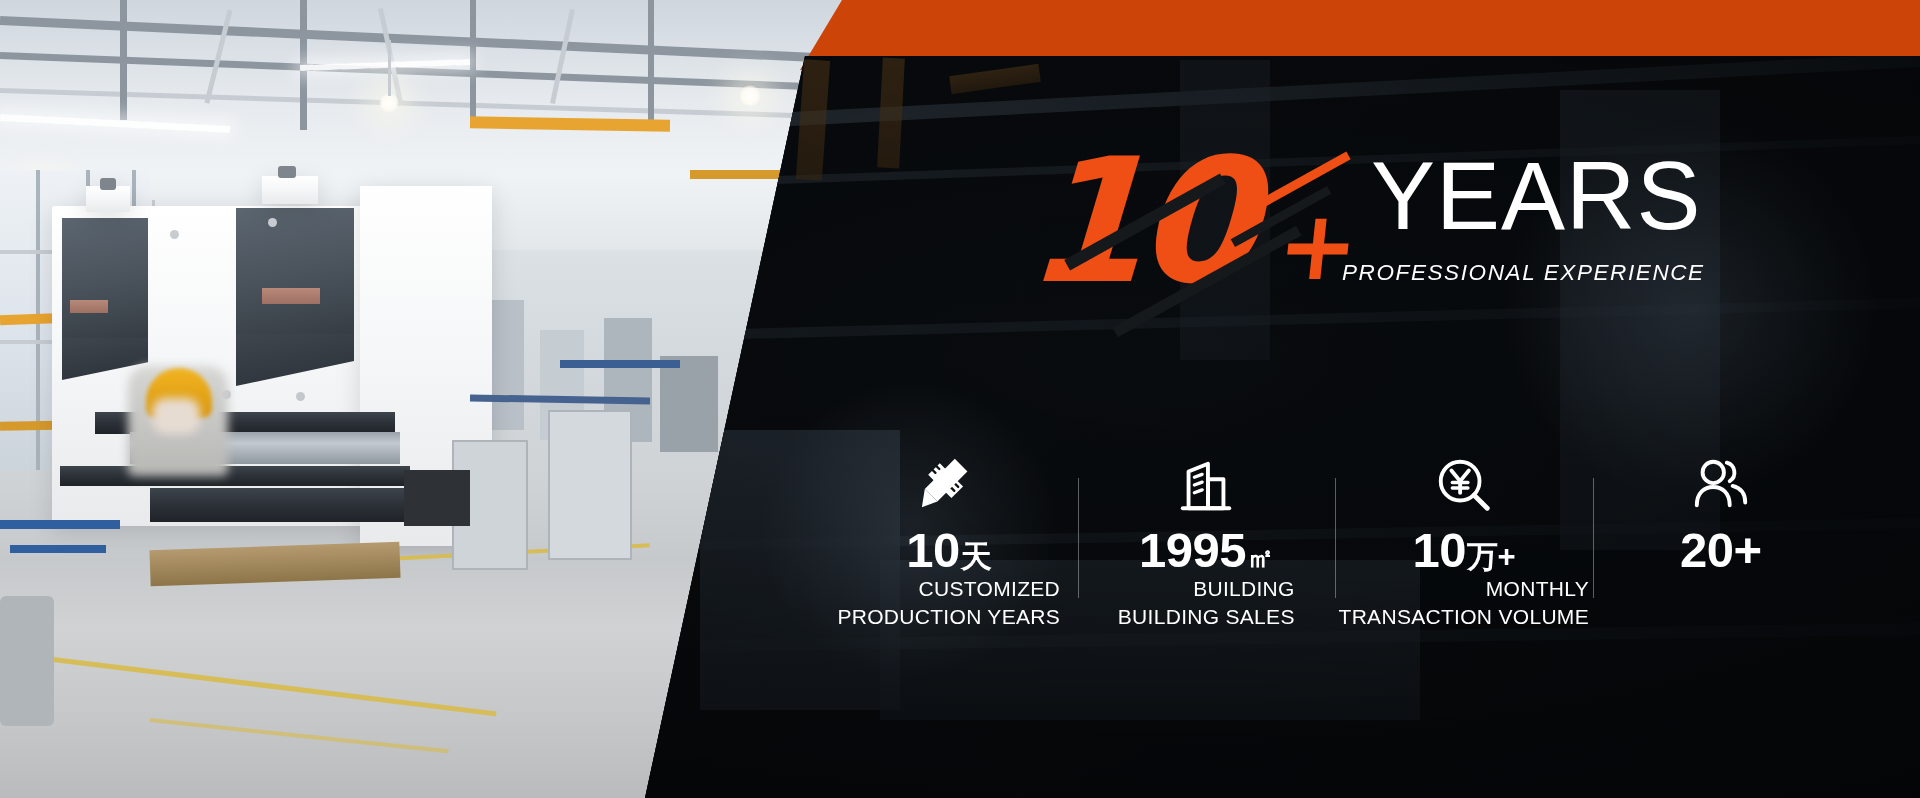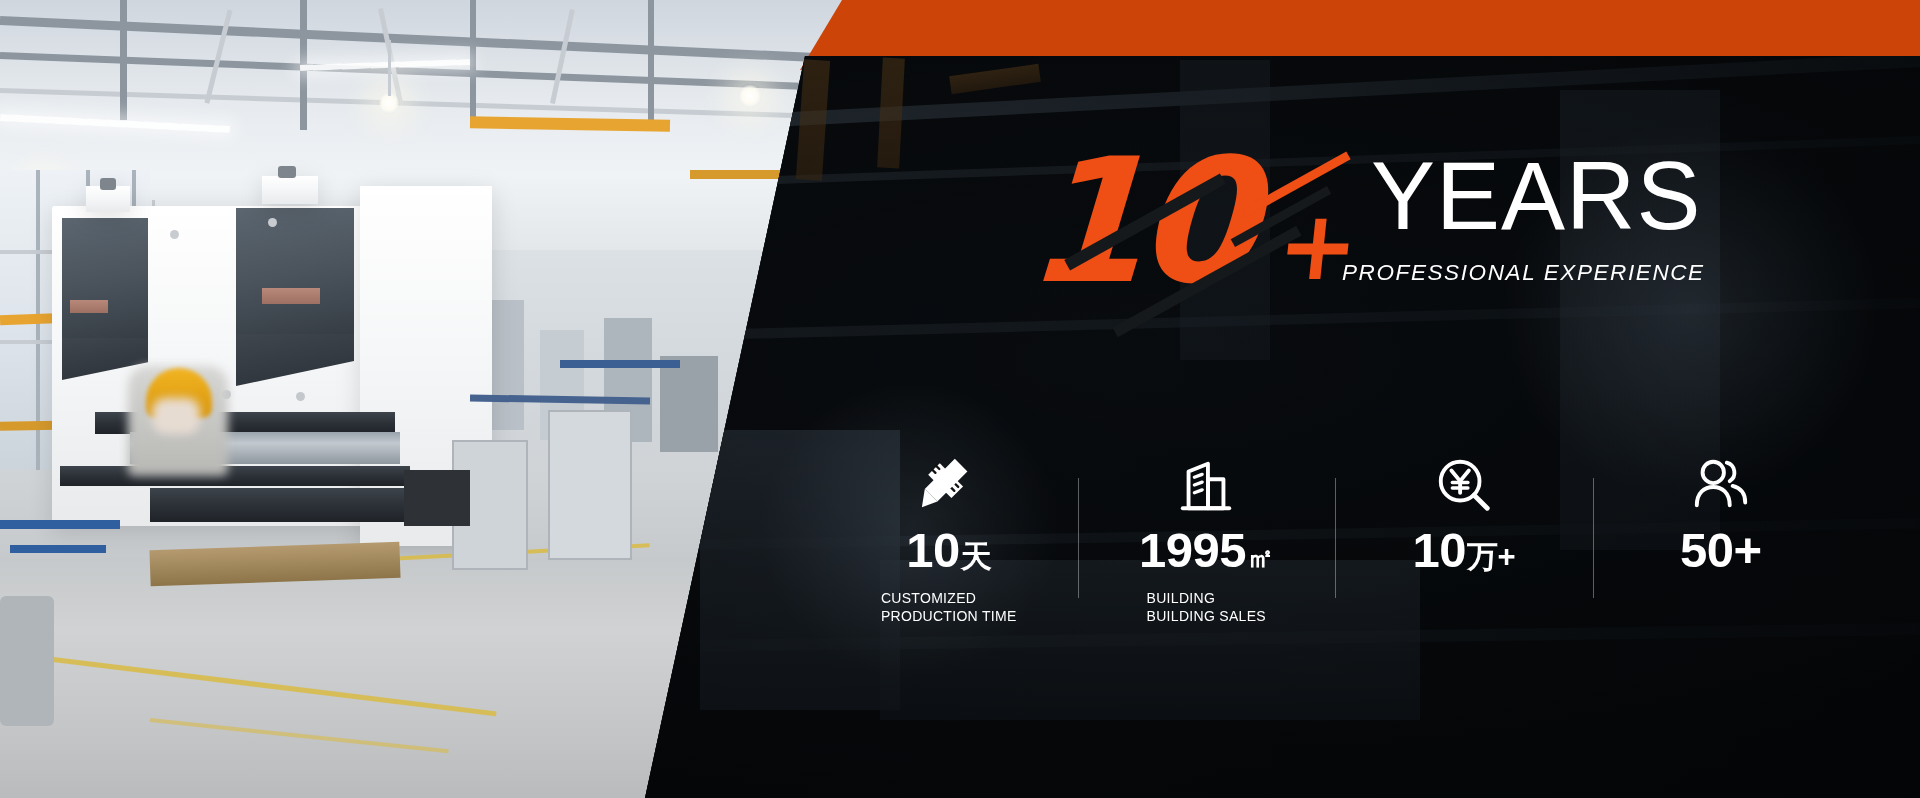--- a/index.html
+++ b/index.html
@@ -277,24 +277,23 @@
     white-space:nowrap;
   }
   .sv-num { font-family:"Liberation Sans", sans-serif; }
   .sv-unit {
     font-size:31px;
     font-weight:bold;
     margin-left:1px;
   }
   .sv-unit.small { font-size:27px; }
   .stat-label {
-    margin-top:14px;
-    font-size:14px;
+    font-size:21px;
     line-height:1.32;
-    text-align:left;
+    text-align:right;
     letter-spacing:0.3px;
     font-weight:400;
   }
 </style>
 </head>
 <body>
 
 <div class="banner">
 
   <div class="photo-left">
@@ -441,21 +440,21 @@
             <path d="M13 37 L26 50 L10 56 Z" fill="#fff" transform="translate(-6,-1)"></path>
           </g>
         </svg>
       </div>
       <div class="stat-value">
         <span class="sv-num">10</span>
           <span class="sv-unit">天</span>
       </div>
       <div class="stat-label">
         <span>CUSTOMIZED</span><br>
-        <span>PRODUCTION TIME</span>
+        <span>PRODUCTION YEARS</span>
       </div>
     </div>
 
     <div class="stat">
       <div class="stat-icon">
         <svg width="62" height="62" viewBox="0 0 64 64" fill="none">
           <path d="M14 18 L34 10 L34 56 L14 56 Z" stroke="#fff" stroke-width="4" stroke-linejoin="round"></path>
           <path d="M34 26 L50 26 L50 56 L34 56 Z" stroke="#fff" stroke-width="4" stroke-linejoin="round"></path>
           <path d="M20 24 L28 21" stroke="#fff" stroke-width="3.4" stroke-linecap="round"></path>
           <path d="M20 32 L28 29" stroke="#fff" stroke-width="3.4" stroke-linecap="round"></path>
@@ -481,31 +480,35 @@
           <path d="M19 17 L28 28 L37 17" stroke="#fff" stroke-width="4" stroke-linecap="round" stroke-linejoin="round"></path>
           <path d="M28 28 L28 40" stroke="#fff" stroke-width="4" stroke-linecap="round"></path>
           <path d="M20 29.5 L36 29.5" stroke="#fff" stroke-width="3.6" stroke-linecap="round"></path>
           <path d="M20 35 L36 35" stroke="#fff" stroke-width="3.6" stroke-linecap="round"></path>
         </svg>
       </div>
       <div class="stat-value">
         <span class="sv-num">10</span>
           <span class="sv-unit">万+</span>
       </div>
+      <div class="stat-label">
+        <span>MONTHLY</span><br>
+        <span>TRANSACTION VOLUME</span>
+      </div>
     </div>
 
     <div class="stat">
       <div class="stat-icon">
         <svg width="62" height="62" viewBox="0 0 64 64" fill="none">
           <circle cx="24" cy="19" r="11" stroke="#fff" stroke-width="4"></circle>
           <path d="M7 53 C7 40 15 34 24 34 C33 34 41 40 41 53" stroke="#fff" stroke-width="4" stroke-linecap="round"></path>
           <path d="M38 9 A10.5 10.5 0 0 1 41 28" stroke="#fff" stroke-width="4" stroke-linecap="round"></path>
           <path d="M44 33 C52 35 57 41 57 50" stroke="#fff" stroke-width="4" stroke-linecap="round"></path>
         </svg>
       </div>
       <div class="stat-value">
-        <span class="sv-num">50+</span>
+        <span class="sv-num">20+</span>
           <span class="sv-unit"></span>
       </div>
     </div>
 
   </div>
 </div>
 
 </body></html>

